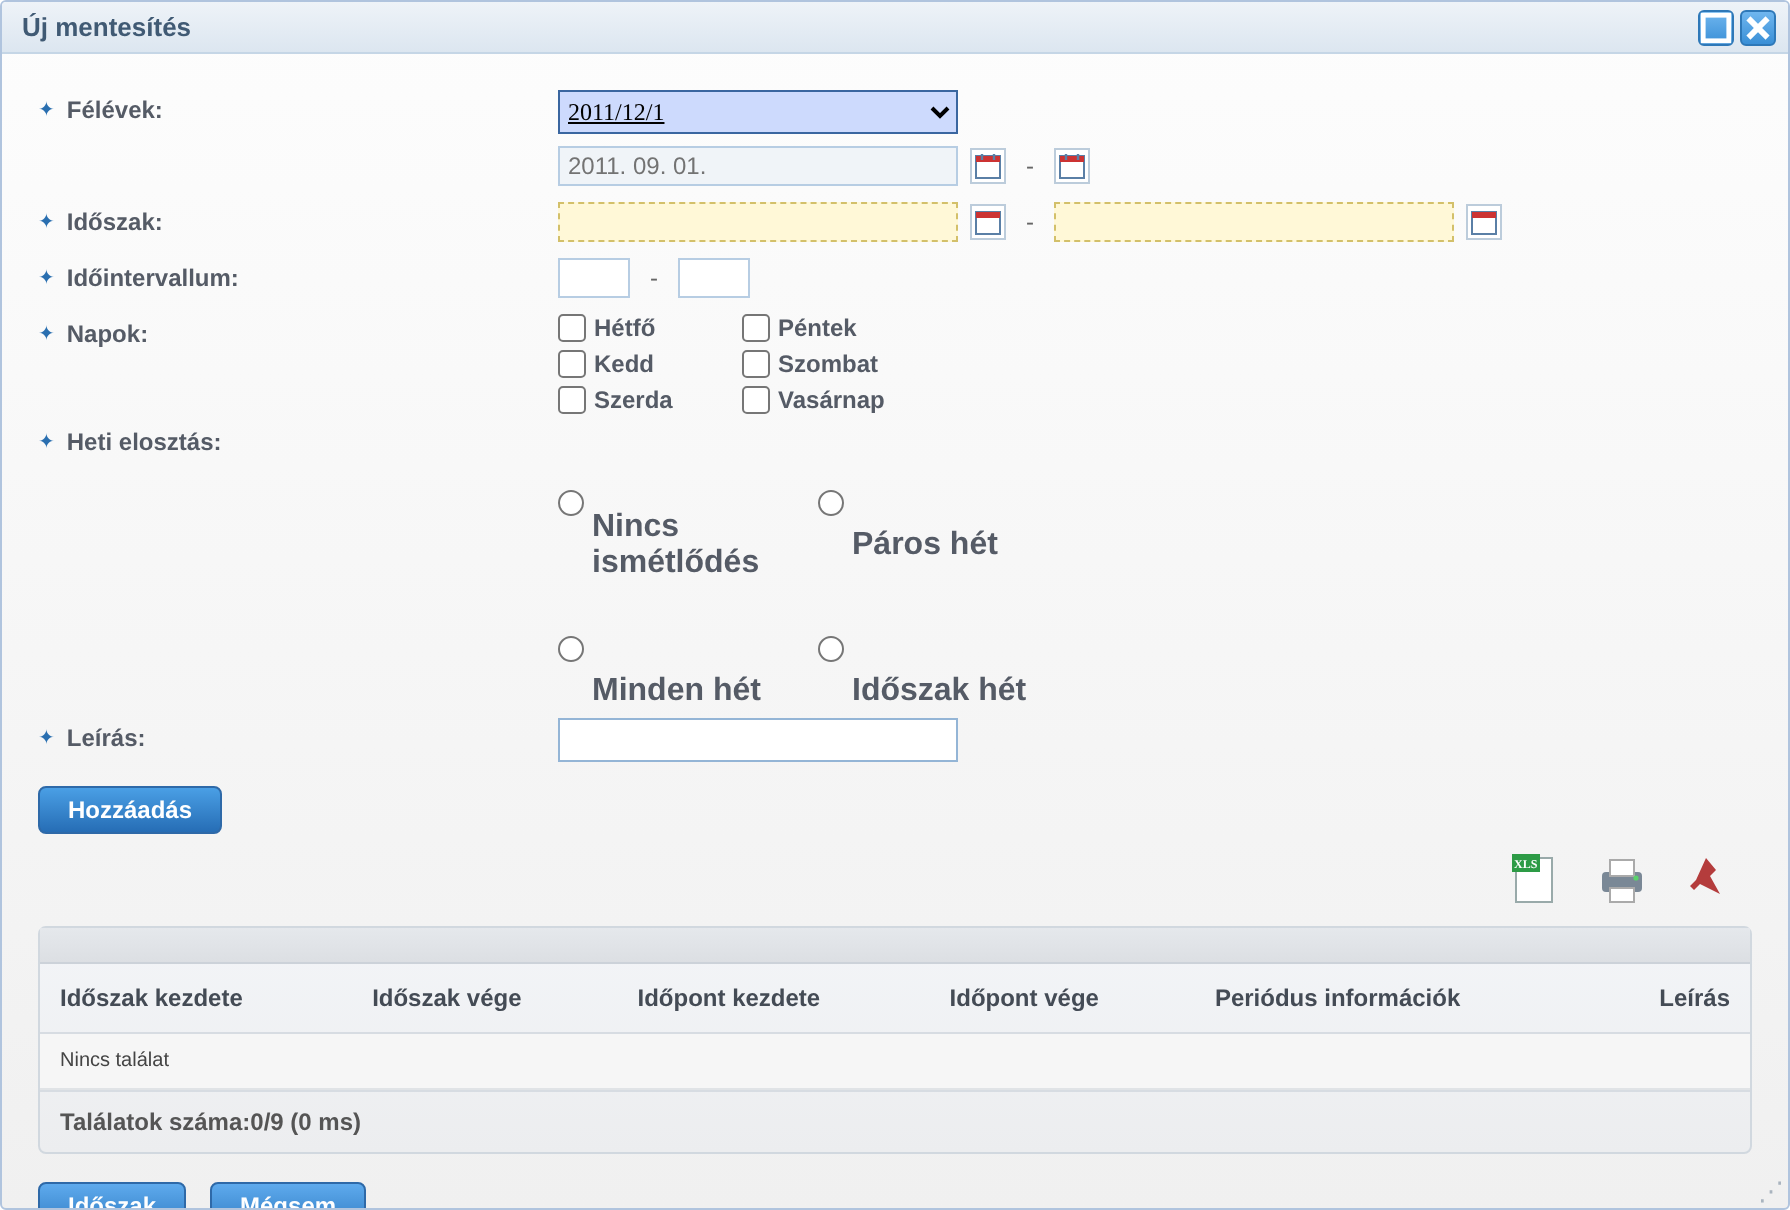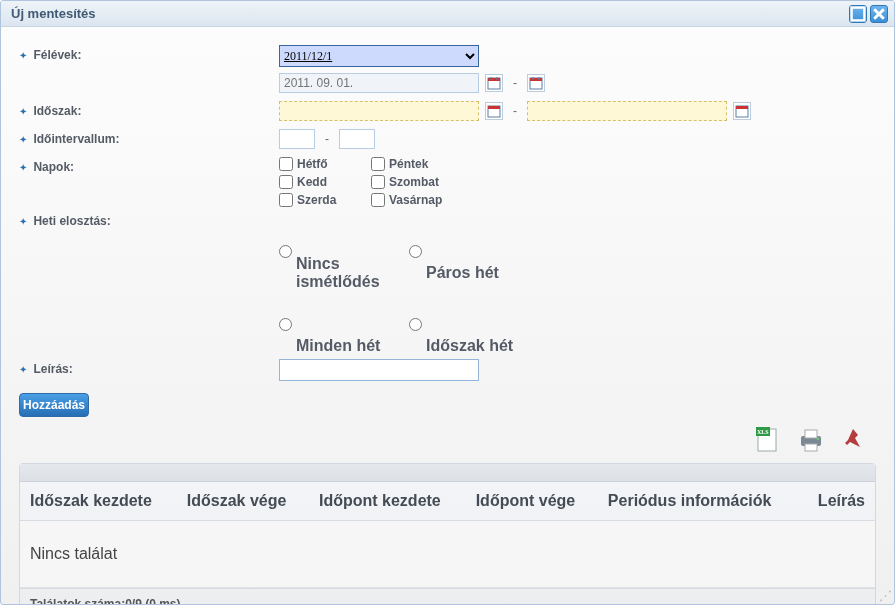--- a/index.html
+++ b/index.html
@@ -126,21 +126,21 @@
   }
   .radio-item { display: flex; align-items: center; gap: 4px; }
   .radio-item label { font-weight: bold; color: #555b66; font-size: 16px; margin-top: 44px; }
   .desc-input {
     width: 200px; height: 22px;
     border: 1px solid #94b5d6;
     background: #fff;
   }
   .btn {
     display: inline-block;
-    padding: 4px 3px;
+    padding: 4px 14px;
     border: 1px solid #2e69a8;
     border-radius: 4px;
     background: linear-gradient(#4a9fe5,#266db5);
     color: #fff;
     font-weight: bold;
     font-size: 12px;
     cursor: pointer;
     margin-top: 6px;
   }
   .btn.secondary {
@@ -167,29 +167,29 @@
   .grid-top-bar { height: 18px; background: linear-gradient(#e5e8ec,#dcdfe3); border-bottom:1px solid #ccd2d9;}
   table.grid {
     width: 100%;
     border-collapse: collapse;
   }
   table.grid th {
     text-align: left;
     padding: 10px 10px;
     color: #444b55;
     font-weight: bold;
-    font-size: 16px;
+    font-size: 12px;
     border-bottom: 1px solid #d7dce2;
   }
   table.grid td {
-    padding: 24px 10px;
+    padding: 8px 10px;
     color: #444;
     background: #f6f6f6;
     border-bottom: 1px solid #e0e3e6;
-    font-size: 16px;
+    font-size: 10px;
   }
   .grid-footer {
     padding: 8px 10px;
     color: #555;
     font-weight: bold;
     font-size: 12px;
     border-top: 1px solid #d7dce2;
   }
   .bottom-btns {
     display: flex;

